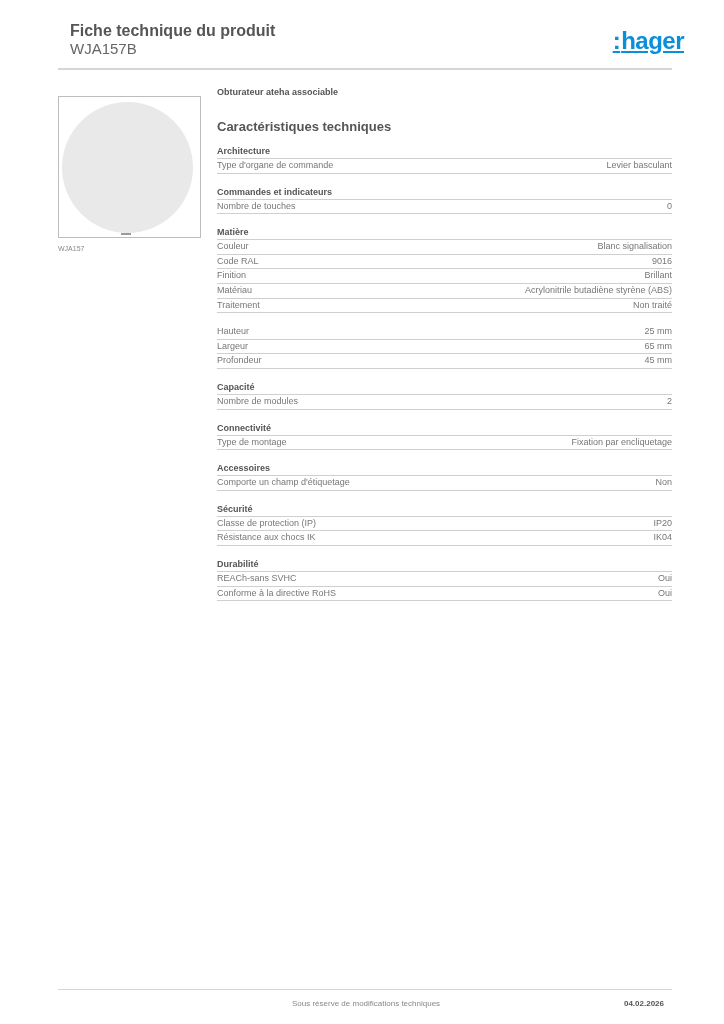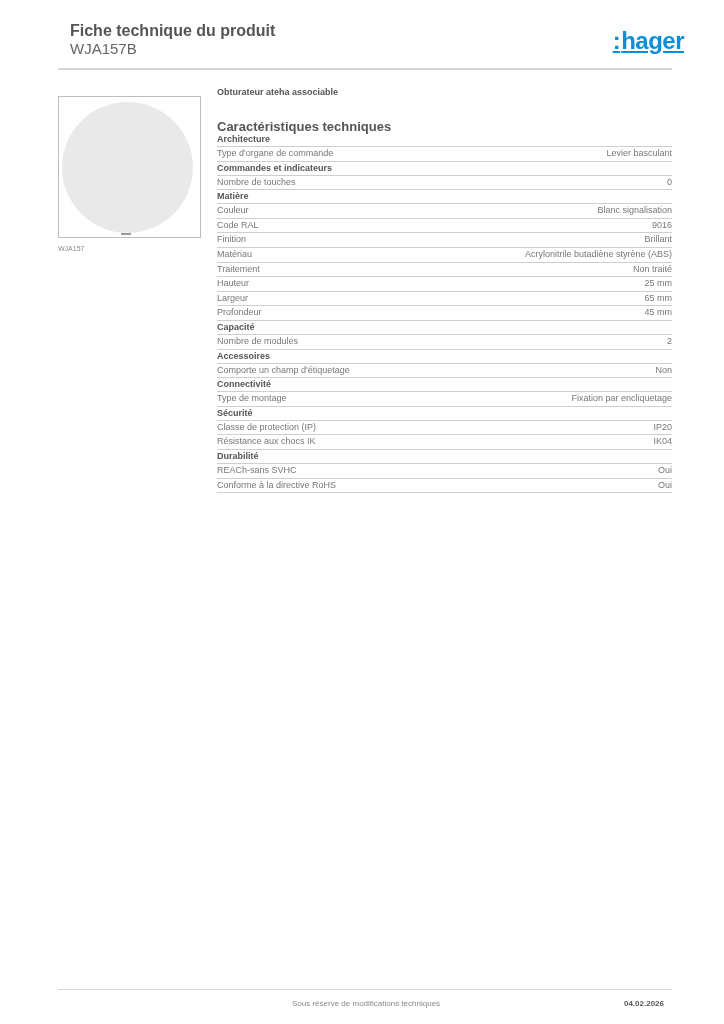--- a/index.html
+++ b/index.html
@@ -46,21 +46,21 @@
 
     .specs {
       position: absolute; left: 217px; top: 86px; width: 455px;
     }
     .product-name {
       font-size: 9px; font-weight: bold; color: #555; height: 13px; line-height: 13px;
     }
     .specs-heading {
       font-size: 13px; font-weight: bold; color: #555; margin-top: 21px; height: 13px; line-height: 13px;
     }
-    .group { }
+    .group { margin-top: 12px; }
     .group-title {
       font-size: 9px; font-weight: bold; color: #555; height: 14px; line-height: 13px;
       border-bottom: 1px solid #cfcfcf;
     }
     .row {
       display: flex; justify-content: space-between;
       font-size: 9px; color: #777; height: 14.6px; line-height: 13px;
       border-bottom: 1px solid #cfcfcf;
       gap: 8px;
     }
@@ -155,32 +155,32 @@
 
   <div class="group">
     <div class="group-title">Capacité</div>
     <div class="row">
         <span class="label">Nombre de modules</span>
         <span class="value">2</span>
       </div>
   </div>
 
   <div class="group">
+    <div class="group-title">Connectivité</div>
+    <div class="row">
+        <span class="label">Type de montage</span>
+        <span class="value">Fixation par encliquetage</span>
+      </div>
+  </div>
+
+  <div class="group">
     <div class="group-title">Accessoires</div>
     <div class="row">
         <span class="label">Comporte un champ d'étiquetage</span>
         <span class="value">Non</span>
-      </div>
-  </div>
-
-  <div class="group">
-    <div class="group-title">Connectivité</div>
-    <div class="row">
-        <span class="label">Type de montage</span>
-        <span class="value">Fixation par encliquetage</span>
       </div>
   </div>
 
   <div class="group">
     <div class="group-title">Sécurité</div>
     <div class="row">
         <span class="label">Classe de protection (IP)</span>
         <span class="value">IP20</span>
       </div>
     <div class="row">

